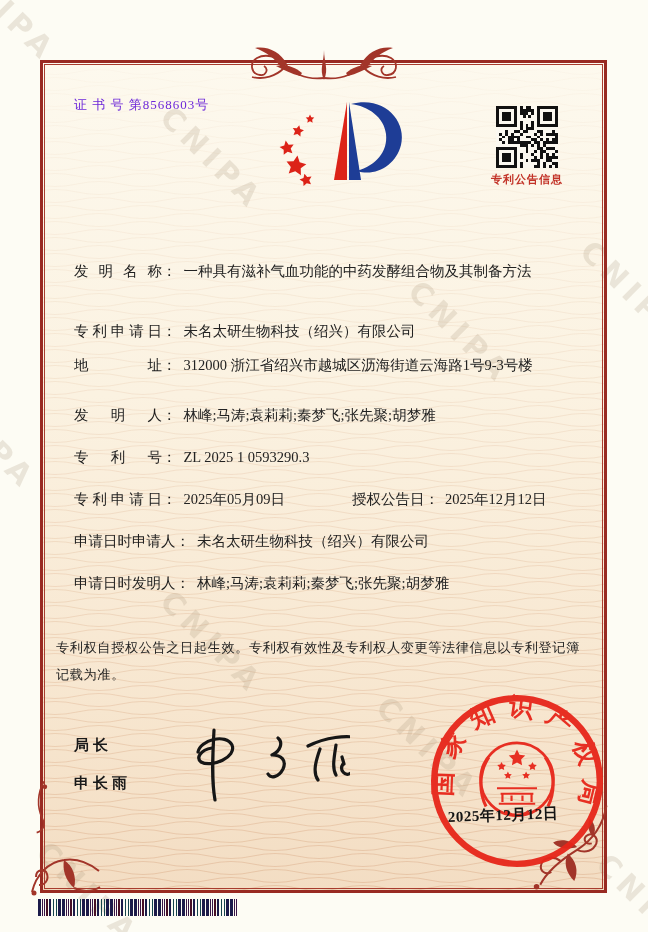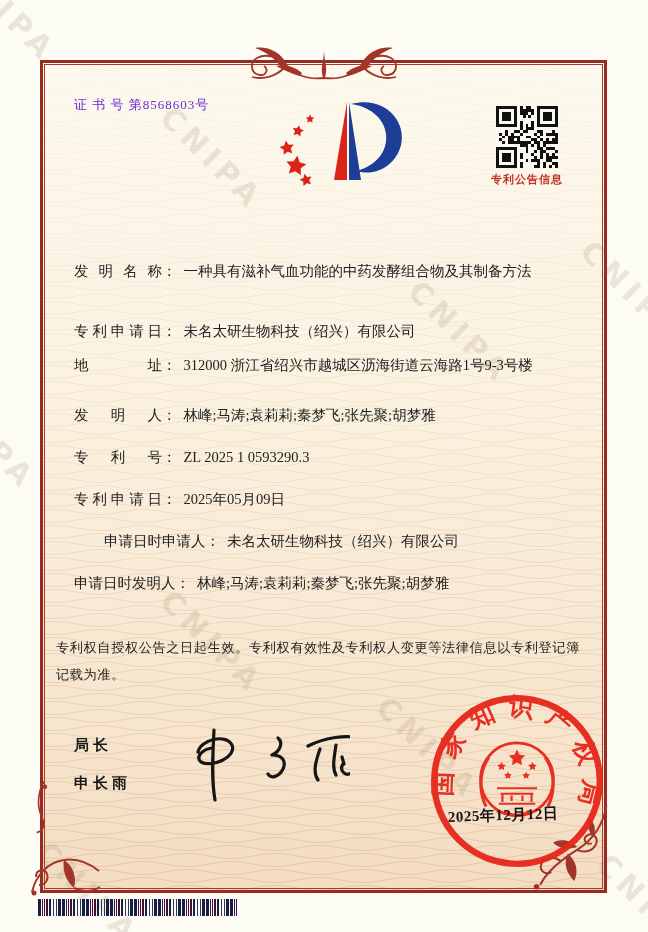--- a/index.html
+++ b/index.html
@@ -433,22 +433,25 @@
       <span class="flabel">地址</span><span class="fcolon">：</span><span class="fvalue">312000 浙江省绍兴市越城区沥海街道云海路1号9-3号楼</span>
     </div>
     <div class="frow" style="top:406px;">
       <span class="flabel">发明人</span><span class="fcolon">：</span><span class="fvalue">林峰;马涛;袁莉莉;秦梦飞;张先聚;胡梦雅</span>
     </div>
     <div class="frow" style="top:448px;">
       <span class="flabel">专利号</span><span class="fcolon">：</span><span class="fvalue">ZL 2025 1 0593290.3</span>
     </div>
     <div class="frow" style="top:490px;">
       <span class="flabel">专利申请日</span><span class="fcolon">：</span><span class="fvalue">2025年05月09日</span>
-    </div>
-    <div class="frow" style="top:532px;margin-left:30px;">
+      <span class="rpair">
+        <span>授权公告日</span><span class="fcolon">：</span><span class="fvalue">2025年12月12日</span>
+      </span>
+    </div>
+    <div class="frow" style="top:532px;">
       <span class="flabel long">申请日时申请人</span><span class="fcolon">：</span><span class="fvalue">未名太研生物科技（绍兴）有限公司</span>
     </div>
     <div class="frow" style="top:574px;">
       <span class="flabel long">申请日时发明人</span><span class="fcolon">：</span><span class="fvalue">林峰;马涛;袁莉莉;秦梦飞;张先聚;胡梦雅</span>
     </div>
   </div>
 
   <div class="decl">
     <div class="l2">专利权自授权公告之日起生效。专利权有效性及专利权人变更等法律信息以专利登记簿记载为准。</div>
   </div>

